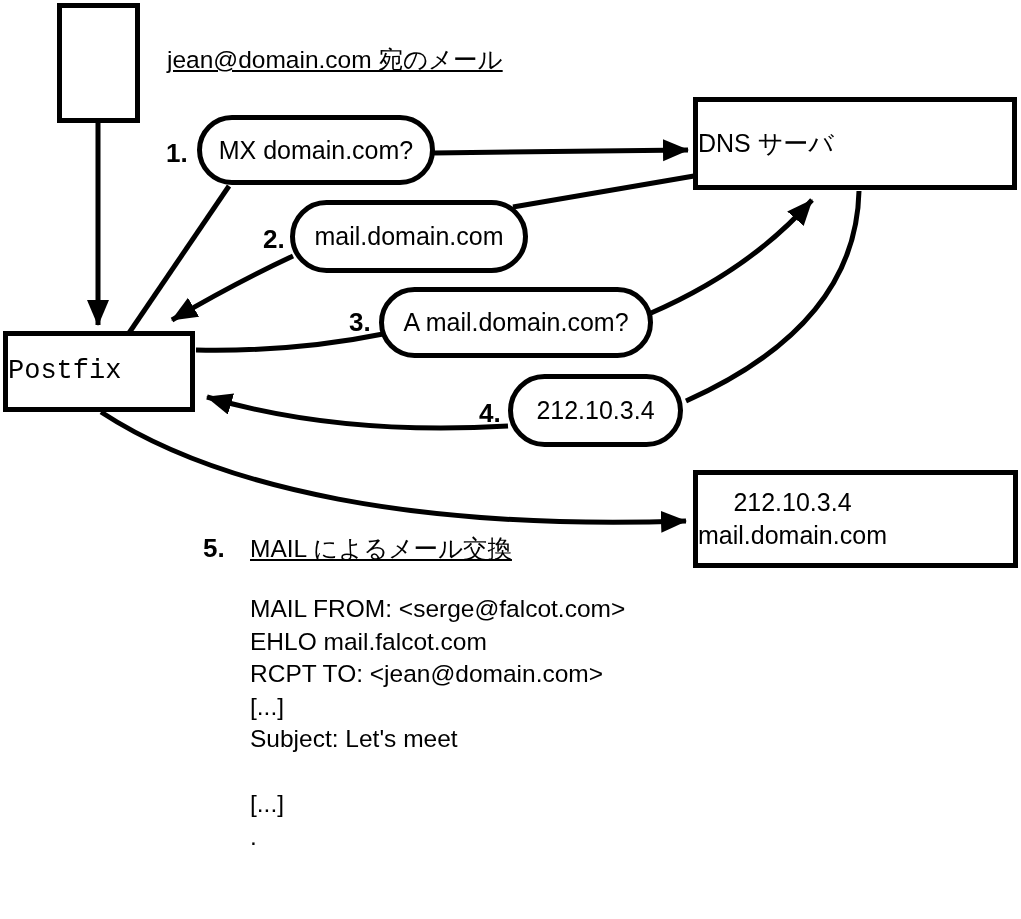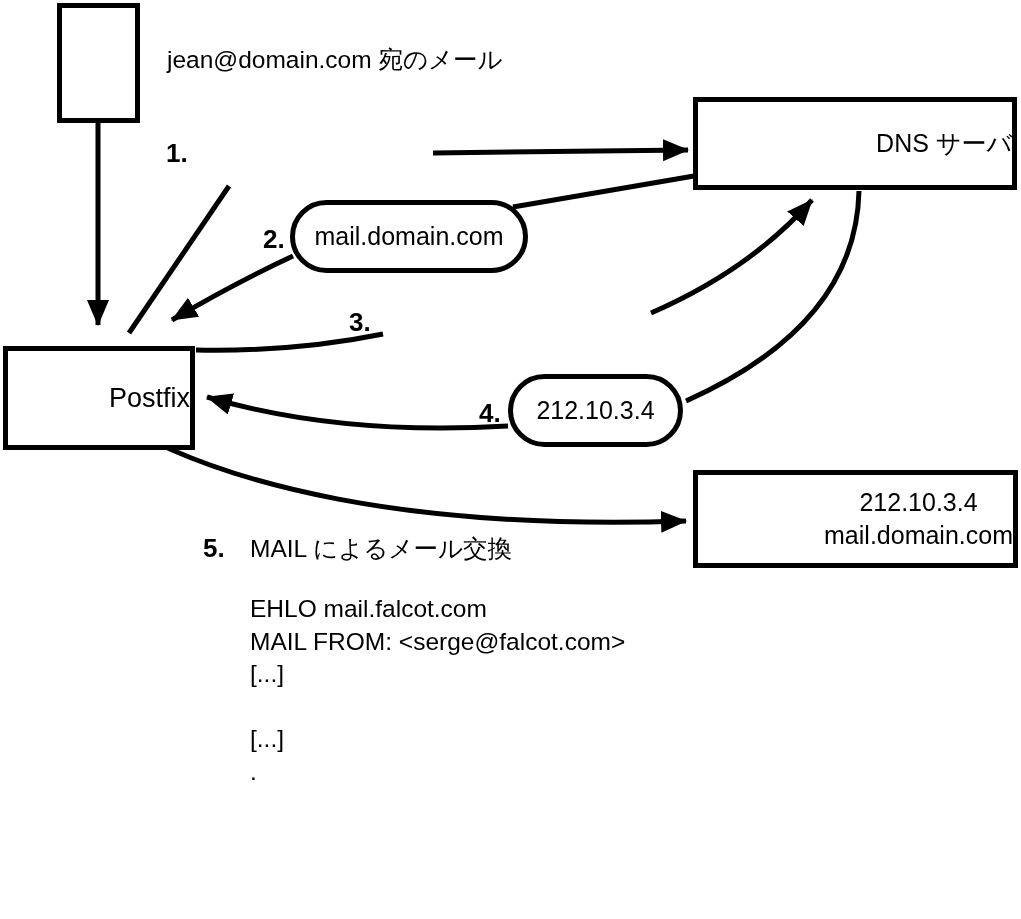--- a/index.html
+++ b/index.html
@@ -4,30 +4,30 @@
 <style>
   html,body{margin:0;padding:0;background:#ffffff;}
   .stage{
     position:relative;width:1021px;height:919px;overflow:hidden;background:#ffffff;
     font-family:"Liberation Sans", sans-serif;color:#000000;
   }
   .connectors{position:absolute;left:0;top:0;width:1021px;height:919px;}
   .connectors path{fill:none;stroke:#000000;stroke-width:5;}
   .box{
     position:absolute;box-sizing:border-box;border:5px solid #000000;background:#ffffff;
-    display:flex;align-items:center;justify-content:flex-end;text-align:center;
+    display:flex;align-items:center;justify-content:flex-start;text-align:center;
     font-size:25px;line-height:33px;
   }
   .bubble{
     position:absolute;box-sizing:border-box;border:5px solid #000000;background:#ffffff;
     border-radius:40px;display:flex;align-items:center;justify-content:center;
     font-size:25px;text-align:center;
   }
   .step-num{position:absolute;font-weight:bold;font-size:26px;line-height:26px;}
-  .flow-label{position:absolute;font-size:24.5px;line-height:28px;white-space:nowrap;}
+  .flow-label{position:absolute;font-size:24.5px;line-height:28px;white-space:nowrap;text-decoration:underline;}
   .smtp-block{position:absolute;left:250px;top:593px;}
   .smtp-line{height:32.5px;line-height:32.5px;font-size:24.5px;white-space:pre;}
   .postfix-label{font-size:27px;}
 </style>
 </head>
 <body>
 
 <div class="stage">
 
   <svg class="connectors" viewBox="0 0 1021 919" xmlns="http://www.w3.org/2000/svg">
@@ -49,50 +49,58 @@
   </svg>
 
   <div class="box" style="left:57px;top:3px;width:83px;height:120px;"></div>
 
   <div class="flow-label" style="left:167px;top:46px;">jean@domain.com 宛のメール</div>
 
   <div class="box" style="left:693px;top:97px;width:324px;height:93px;">
     <span>DNS サーバ</span>
   </div>
 
-  <div class="box" style="left:3px;top:346px;width:192px;height:104px;">
+  <div class="box" style="left:3px;top:331px;width:192px;height:81px;font-family:Liberation Mono, monospace;">
     <span class="postfix-label">Postfix</span>
   </div>
 
   <div class="box" style="left:693px;top:470px;width:325px;height:98px;">
     <div>
       <div>212.10.3.4</div>
       <div>mail.domain.com</div>
     </div>
   </div>
 
   <div class="step-num" style="left:166px;top:140px;">1.</div>
+  <div class="bubble" style="left:197px;top:115px;width:238px;height:70px;">
+    <span>MX domain.com?</span>
+  </div>
 
   <div class="step-num" style="left:263px;top:226px;">2.</div>
   <div class="bubble" style="left:290px;top:200px;width:238px;height:73px;">
     <span>mail.domain.com</span>
   </div>
 
   <div class="step-num" style="left:349px;top:309px;">3.</div>
+  <div class="bubble" style="left:379px;top:287px;width:274px;height:71px;">
+    <span>A mail.domain.com?</span>
+  </div>
 
   <div class="step-num" style="left:479px;top:400px;">4.</div>
   <div class="bubble" style="left:508px;top:374px;width:175px;height:73px;">
     <span>212.10.3.4</span>
   </div>
 
   <div class="step-num" style="left:203px;top:535px;">5.</div>
   <div class="flow-label" style="left:250px;top:535px;">MAIL によるメール交換</div>
 
   <div class="smtp-block">
+    <div class="smtp-line">MAIL FROM: &lt;serge@falcot.com&gt;</div>
     <div class="smtp-line">EHLO mail.falcot.com</div>
-    <div class="smtp-line">MAIL FROM: &lt;serge@falcot.com&gt;</div>
+    <div class="smtp-line">RCPT TO: &lt;jean@domain.com&gt;</div>
     <div class="smtp-line">[...]</div>
+    <div class="smtp-line">Subject: Let's meet</div>
     <div class="smtp-line"></div>
     <div class="smtp-line">[...]</div>
     <div class="smtp-line">.</div>
   </div>
 
 </div>
 
 </body></html>

